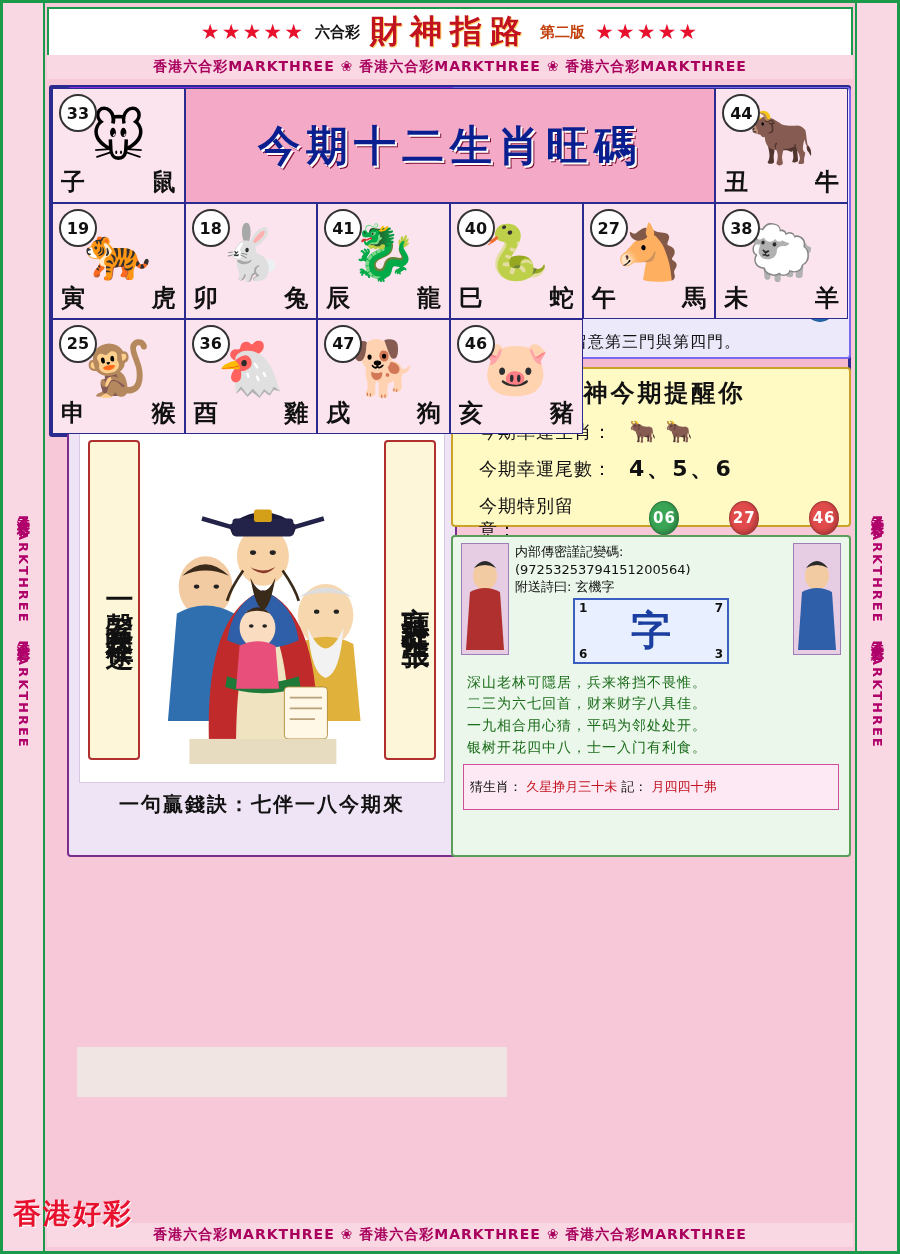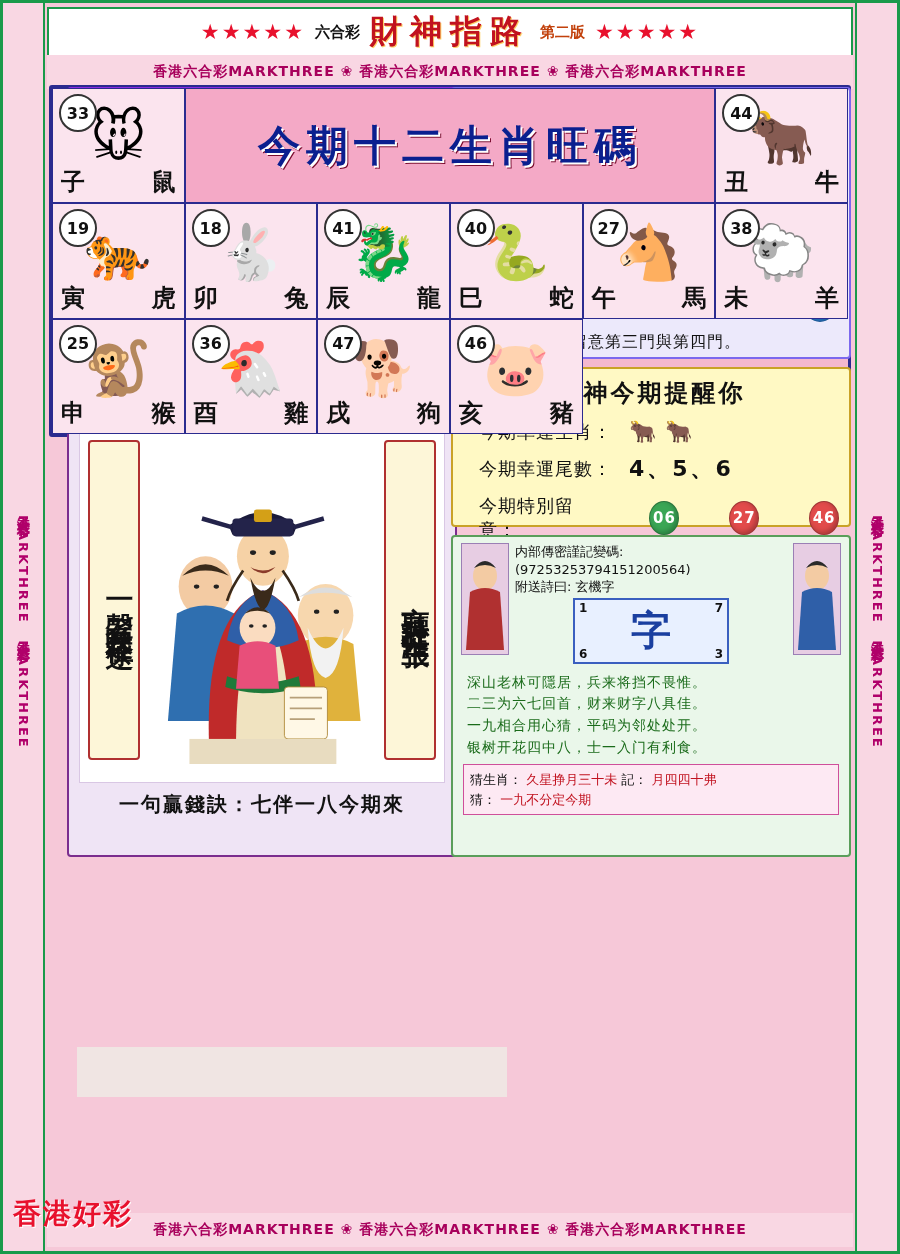--- a/index.html
+++ b/index.html
@@ -42,21 +42,21 @@
   .stars{color:#e8112d;font-size:21px;letter-spacing:2px;}
   .hdr-sub{font-size:15px;color:#111;font-weight:bold;}
   .hdr-title{
     font-size:32px;font-weight:bold;color:#c1121f;
     letter-spacing:8px;
     text-shadow:1px 1px 0 #ffd166;
   }
   .hdr-edition{font-size:15px;color:#c2410c;font-weight:bold;}
   
   .strip{
-    position:absolute;left:44px;right:44px;height:34px;
+    position:absolute;left:44px;right:44px;height:24px;
     background:#f9d7e3;
     display:flex;align-items:center;justify-content:center;
     font-size:14px;font-weight:bold;color:#a8005c;
     letter-spacing:1px;
     overflow:hidden;white-space:nowrap;
   }
   .strip.top{top:52px;}
   .strip.bottom{bottom:4px;}
 
   
@@ -150,21 +150,21 @@
   .secret-line{font-size:13px;color:#111;line-height:1.35;}
   .bigchar-box{
     margin:2px auto 0 auto;width:152px;height:62px;background:#e8f0ff;border:2px solid #3a5fbf;
     position:relative;display:flex;align-items:center;justify-content:center;
   }
   .bigchar{font-size:40px;font-weight:bold;color:#1a3fa0;}
   .corner{position:absolute;font-size:12px;color:#111;font-weight:bold;}
   .corner.tl{left:4px;top:1px;} .corner.tr{right:4px;top:1px;}
   .corner.bl{left:4px;bottom:1px;} .corner.br{right:4px;bottom:1px;}
   .verse{margin:8px 14px 0 14px;font-size:14px;color:#1a6b1a;line-height:1.55;letter-spacing:1px;}
-  .guess-box{margin:6px 10px 0 10px;border:1px solid #cf4f9a;background:#fde9f3;padding:5px 6px;font-size:13px;color:#c1121f;line-height:1.5;}
+  .guess-box{margin:6px 10px 0 10px;border:1px solid #cf4f9a;background:#fde9f3;padding:12px 6px;font-size:13px;color:#c1121f;line-height:1.5;}
   .guess-box .k{color:#111;}
 
   
   #zodiac{left:18px;right:0;bottom:0;height:352px;background:#f4b8cf;border:3px solid #2b2b8f;border-radius:3px;box-sizing:border-box;}
   .zgrid{display:grid;grid-template-columns:repeat(6,1fr);grid-template-rows:repeat(3,1fr);height:100%;}
   .zcell{border:1px solid #2b2b8f;position:relative;background:#fbe4ee;overflow:hidden;}
   .zcell.banner{grid-column:2 / span 4;background:#f4a9c6;display:flex;align-items:center;justify-content:center;}
   .banner-text{
     font-size:42px;font-weight:bold;color:#0a1f8f;letter-spacing:6px;
     text-shadow:2px 2px 0 #fff, 3px 3px 0 #7a0b2e;
@@ -388,24 +388,20 @@
         <div>银树开花四中八，士一入门有利食。</div>
       </div>
 
       <div class="guess-box">
         <div>
           <span class="k">猜生肖：</span>
           <span>久星挣月三十未</span>
           <span class="k">記：</span>
           <span>月四四十弗</span>
         </div>
-        <div>
-          <span class="k">猜：</span>
-          <span>一九不分定今期</span>
-        </div>
       </div>
     </div>
 
     <div class="blur-patch"></div>
 
     <div id="zodiac">
       <div class="zgrid">
 
         <div class="zcell">
           <span class="znum">33</span>

